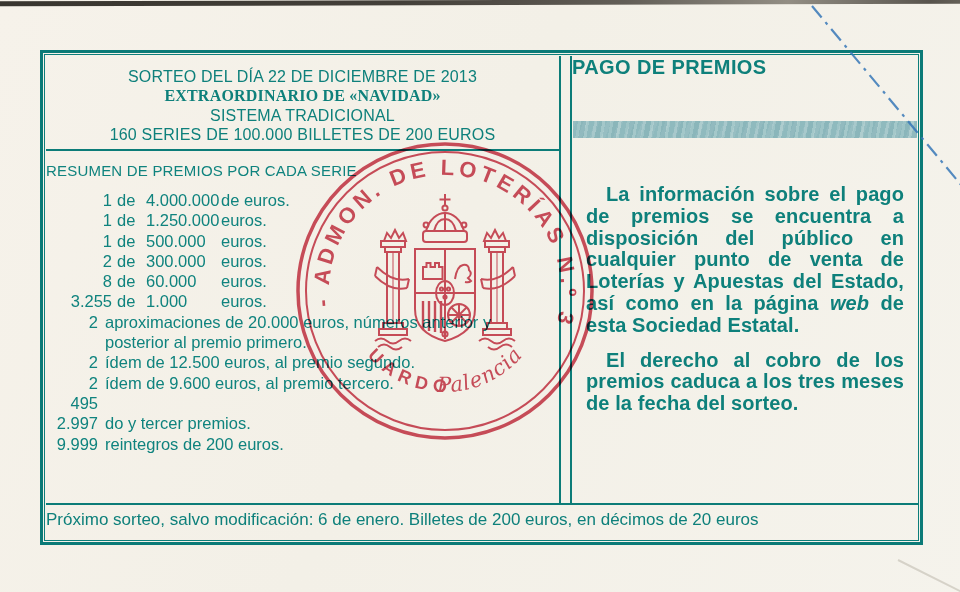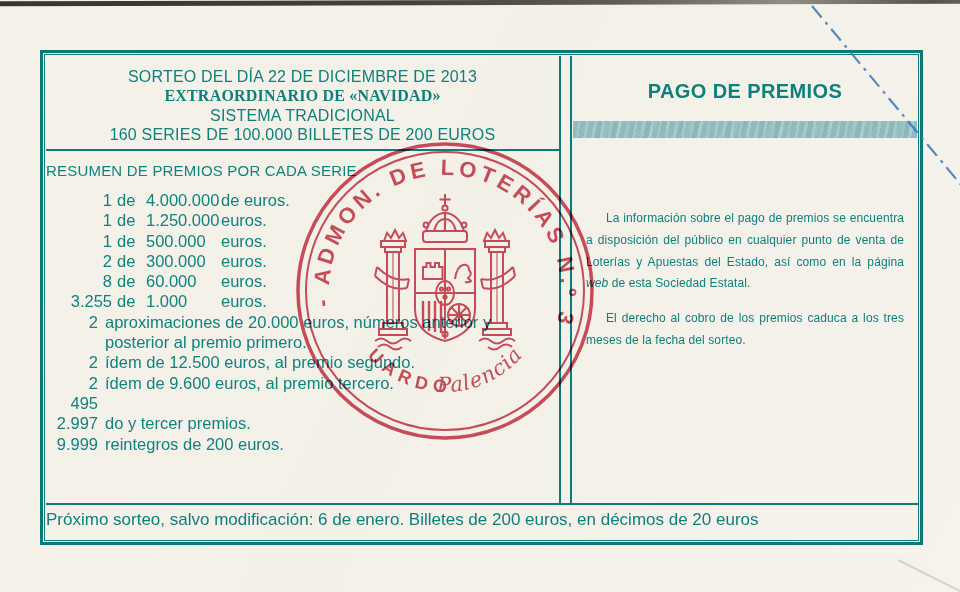--- a/index.html
+++ b/index.html
@@ -38,30 +38,30 @@
   .prow-a{display:grid; grid-template-columns:48px 24px 70px auto; column-gap:5px; padding-left:18px;}
   .prow-a .q{text-align:right;}
   .prow-a .amt{}
   .prow-b{display:grid; grid-template-columns:46px auto; column-gap:7px; padding-left:6px;}
   .prow-b .q{text-align:right;}
   .prow-b .l1,.prow-b .l2{white-space:nowrap;}
   .prow-b .l2:empty{display:none;}
 
   
   .right-box{position:absolute; left:572px; top:56px; width:346px; height:447px; color:#0e807b;}
-  .right-title{margin-top:24px; text-align:center; font-weight:bold; font-size:20px; letter-spacing:.4px;}
+  .right-title{text-align:left; font-weight:bold; font-size:20px; letter-spacing:.4px;}
   .band{
     position:absolute; left:1px; top:65px; width:344px; height:17px;
     background:
       repeating-linear-gradient(100deg,#b0d2d6 0 5px,#c9e0e2 5px 8px,#a8ccd1 8px 13px,#d2e5e6 13px 16px),
       repeating-linear-gradient(-70deg,#b7d7da 0 7px,#c4dde0 7px 11px);
     background-blend-mode:multiply; opacity:.85;
   }
   .rpara{margin:8px 14px; text-align:justify; text-indent:20px;
-    font-size:12px; line-height:21.8px; letter-spacing:.1px;}
+    font-size:20px; line-height:21.8px; letter-spacing:.1px;font-weight:bold;}
   .rpara1{margin-top:105px;}
   .rpara2{margin-top:13px;}
   .rpara .it{font-style:italic;}
 
   
   .footer-strip{position:absolute; left:46px; top:503px; width:873px; height:33px;
     border-top:2px solid #0c7c78; box-sizing:border-box;
     font-size:17px; line-height:29px; color:#0e807b;}
 
   

